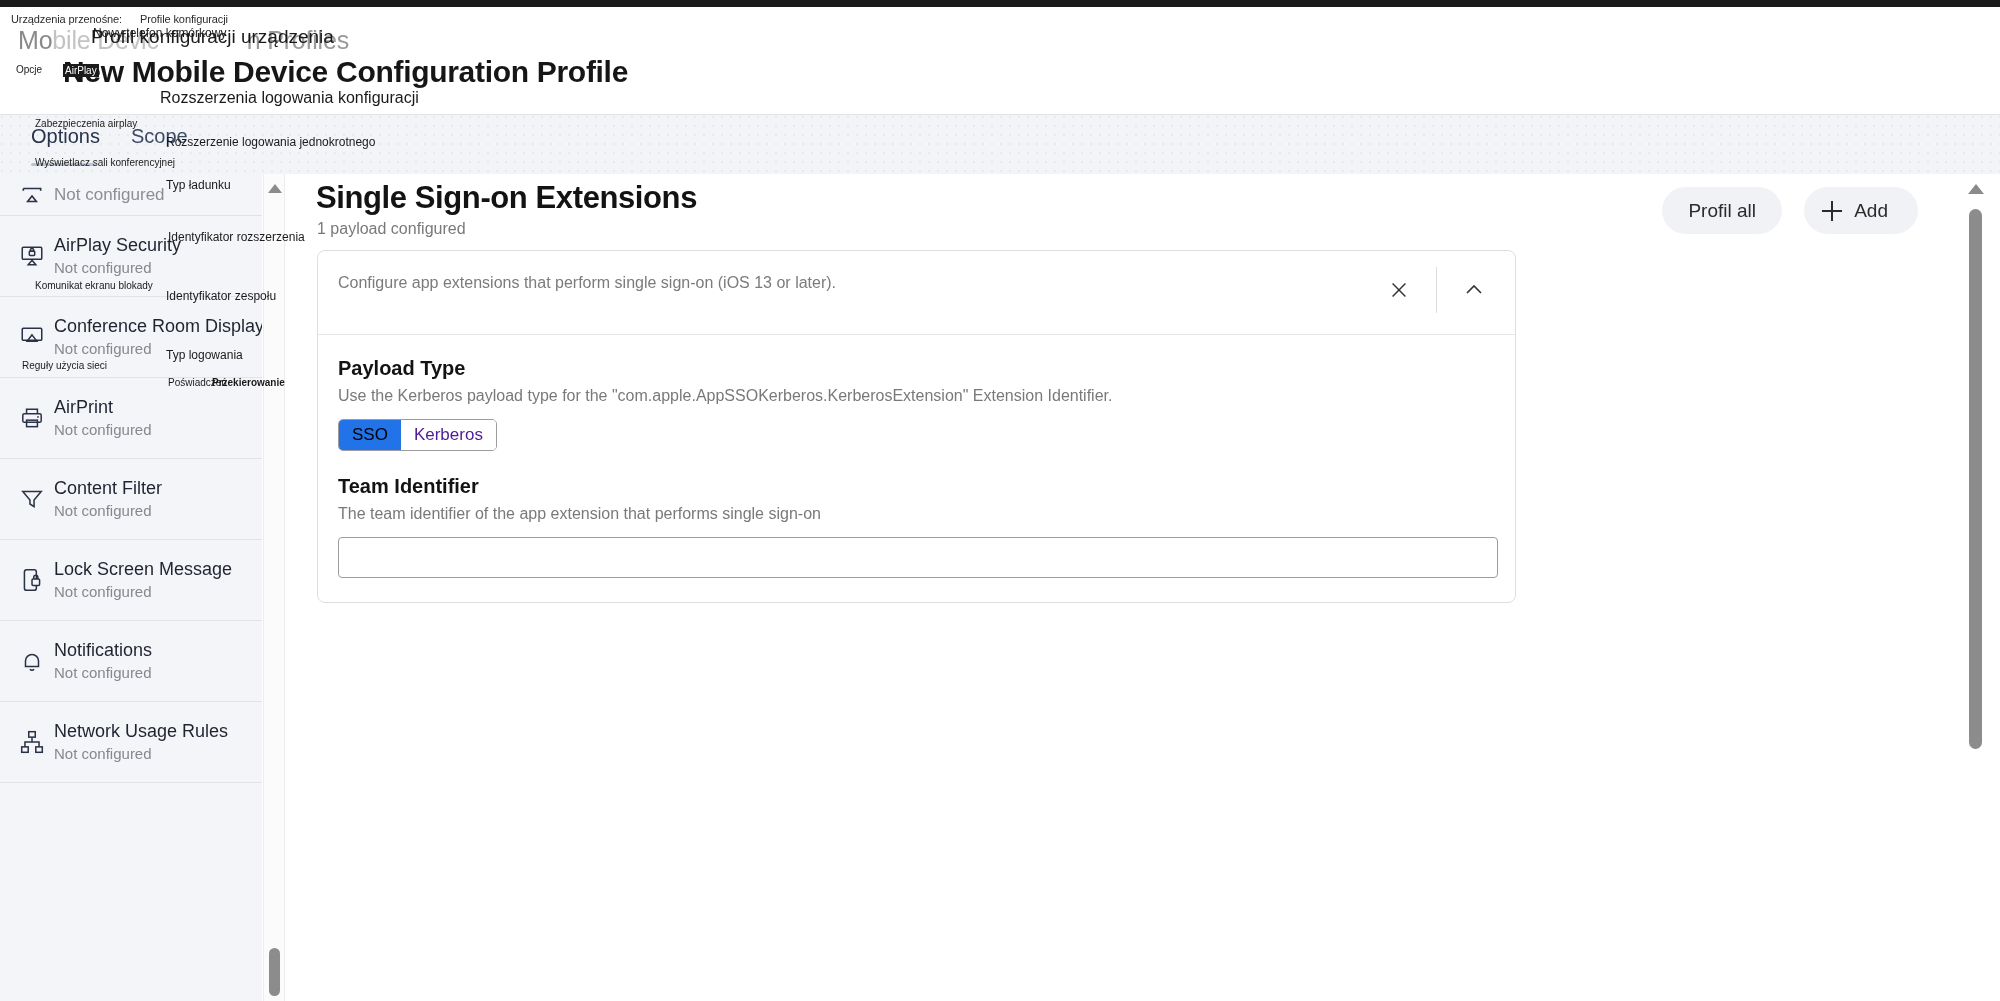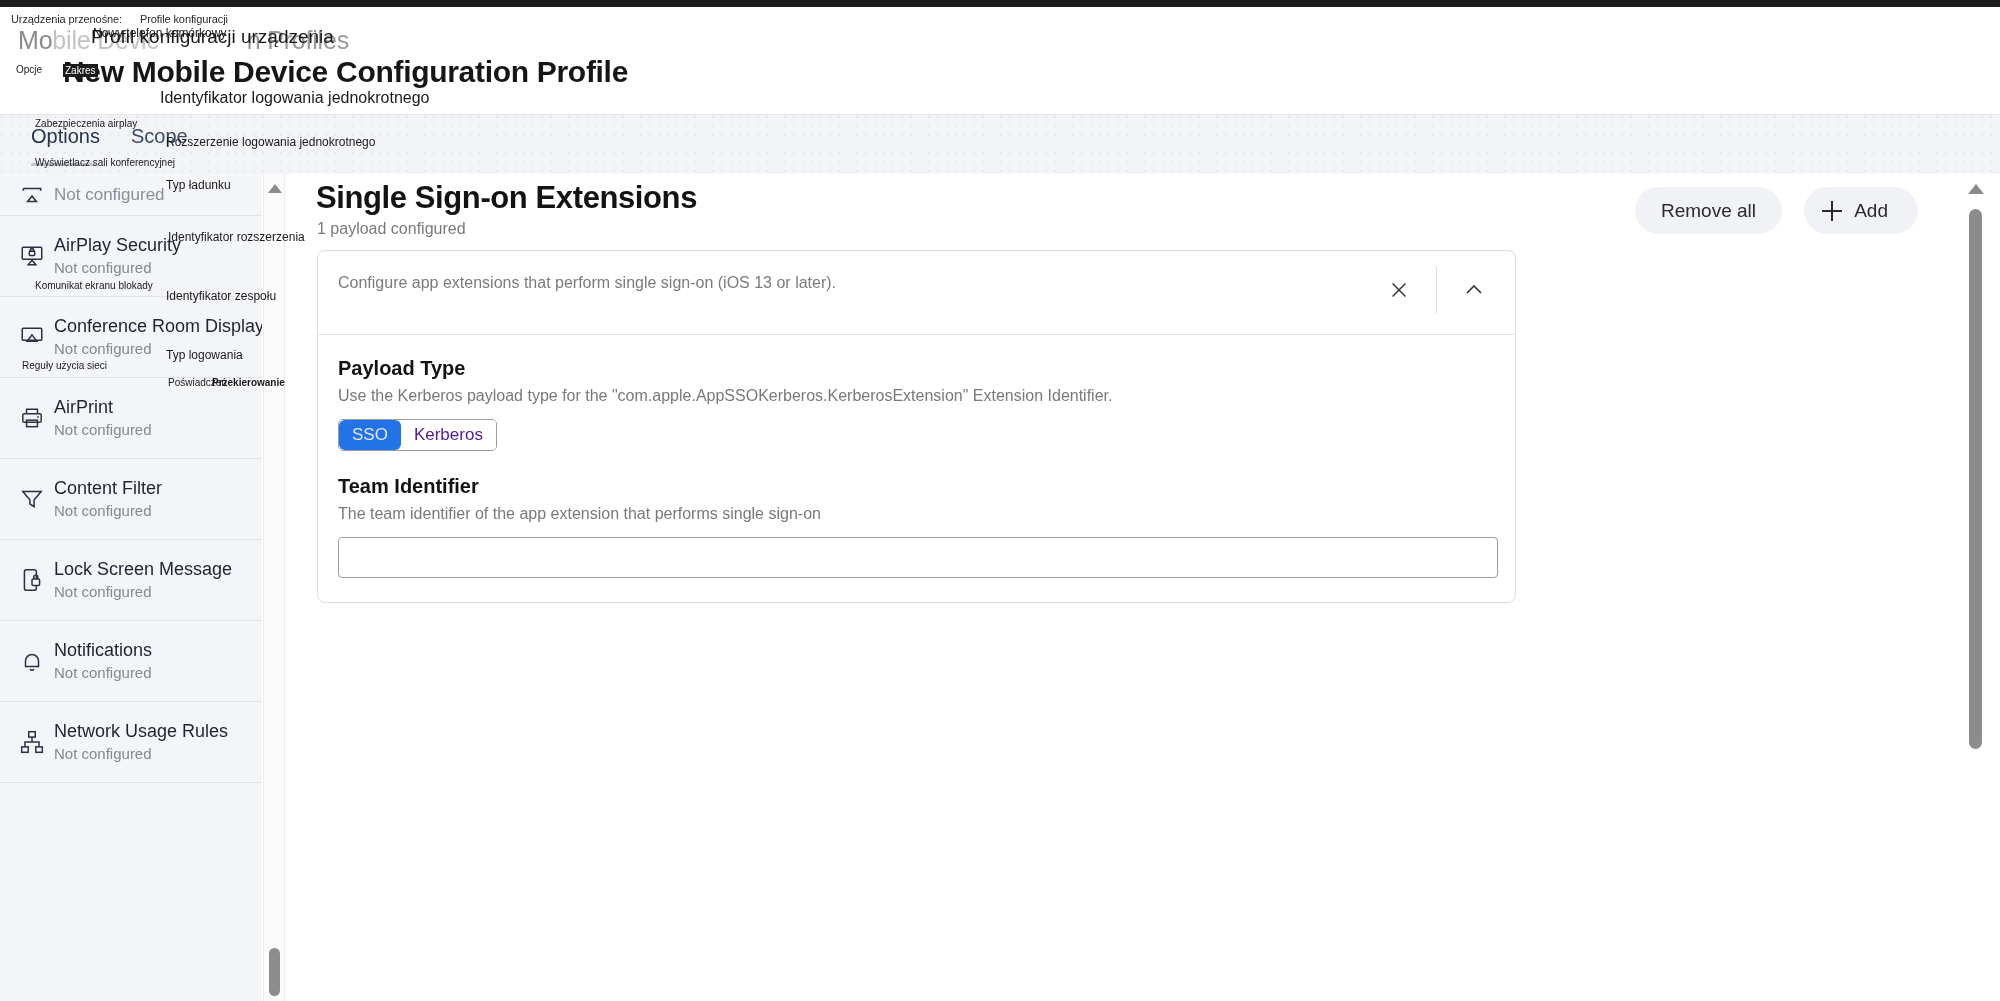--- a/index.html
+++ b/index.html
@@ -237,21 +237,21 @@
   }
   .seg-btn {
     font-size: 17px;
     padding: 0 13px;
     display: flex; align-items: center;
     background: #ffffff; color: #4c1d95;
     border: none; cursor: pointer;
     font-family: "Liberation Sans", sans-serif;
     height: 100%;
   }
-  .seg-btn.active { background: #2272e8; color: #e5e5e5; border-radius: 6px; }
+  .seg-btn.active { background: #2272e8; color: #000000; }
 
   
   .content-scrollbar {
     position: absolute; left: 1950px; top: 174px;
     width: 50px; height: 827px;
     background: #ffffff;
   }
   .csb-arrow-up {
     position: absolute; left: 18px; top: 10px;
     width: 0; height: 0;
@@ -420,21 +420,21 @@
 
   <div class="side-scrollbar">
     <div class="sb-arrow-up"></div>
     <div class="sb-thumb-left"></div>
   </div>
 
   <div class="content">
     <div class="content-title">Single Sign-on Extensions</div>
     <div class="content-sub">1 payload configured</div>
 
-    <button class="btn-pill btn-removeall">Remove all</button>
+    <button class="btn-pill btn-removeall">Profil all</button>
     <button class="btn-pill btn-add">
       <span class="plus-icon"></span>
         <span>Add</span>
     </button>
 
     <div class="card">
       <div class="card-head">
         <div class="card-head-sub">Configure app extensions that perform single sign-on (iOS 13 or later).</div>
         <div class="card-actions">
           <button class="icon-btn">
@@ -475,22 +475,22 @@
   </div>
 
   <div class="content-scrollbar">
     <div class="csb-arrow-up"></div>
     <div class="csb-thumb"></div>
   </div>
 
   <div class="pl pl-sm" style="left:93px; top:26px;">Nowy telefon komórkowy</div>
   <div class="pl pl-lg" style="left:91px; top:26px; color:#1a1a1a;">Profil konfiguracji urządzenia</div>
   <div class="pl pl-xs" style="left:16px; top:64px;">Opcje</div>
-  <div class="pl pl-xs pl-badge" style="left:63px; top:64px;">Zakres</div>
-  <div class="pl pl-md" style="left:160px; top:89px;">Identyfikator logowania jednokrotnego</div>
+  <div class="pl pl-xs pl-badge" style="left:63px; top:64px;">AirPlay</div>
+  <div class="pl pl-md" style="left:160px; top:89px;">Rozszerzenia logowania konfiguracji</div>
   <div class="pl pl-xs" style="left:35px; top:118px;">Zabezpieczenia airplay</div>
   <div class="pl pl-sm" style="left:166px; top:135px;">Rozszerzenie logowania jednokrotnego</div>
   <div class="pl pl-xs" style="left:35px; top:157px;">Wyświetlacz sali konferencyjnej</div>
   <div class="pl pl-sm" style="left:166px; top:178px;">Typ ładunku</div>
   <div class="pl pl-sm" style="left:168px; top:230px;">Identyfikator rozszerzenia</div>
   <div class="pl pl-xs" style="left:35px; top:280px;">Komunikat ekranu blokady</div>
   <div class="pl pl-sm" style="left:166px; top:289px;">Identyfikator zespołu</div>
   <div class="pl pl-xs" style="left:22px; top:360px;">Reguły użycia sieci</div>
   <div class="pl pl-sm" style="left:166px; top:348px;">Typ logowania</div>
   <div class="pl pl-xs" style="left:168px; top:377px;">Poświadczeń</div>

